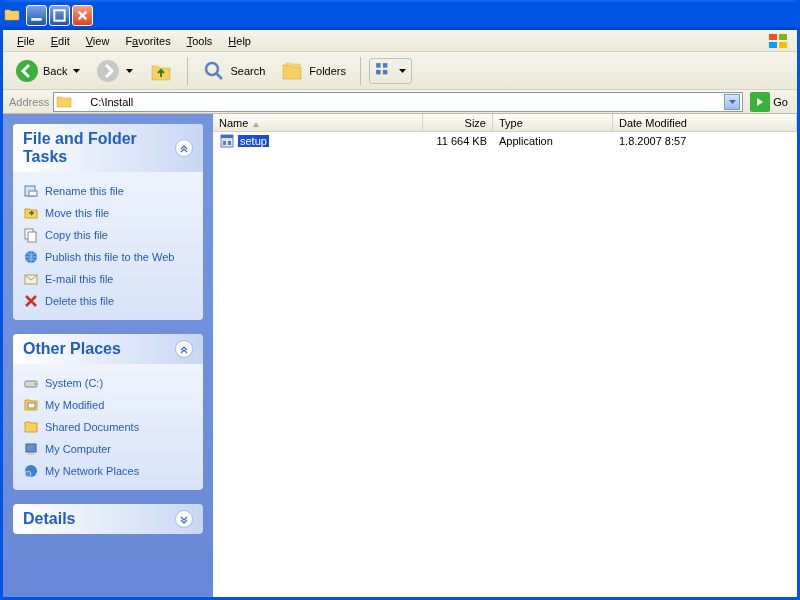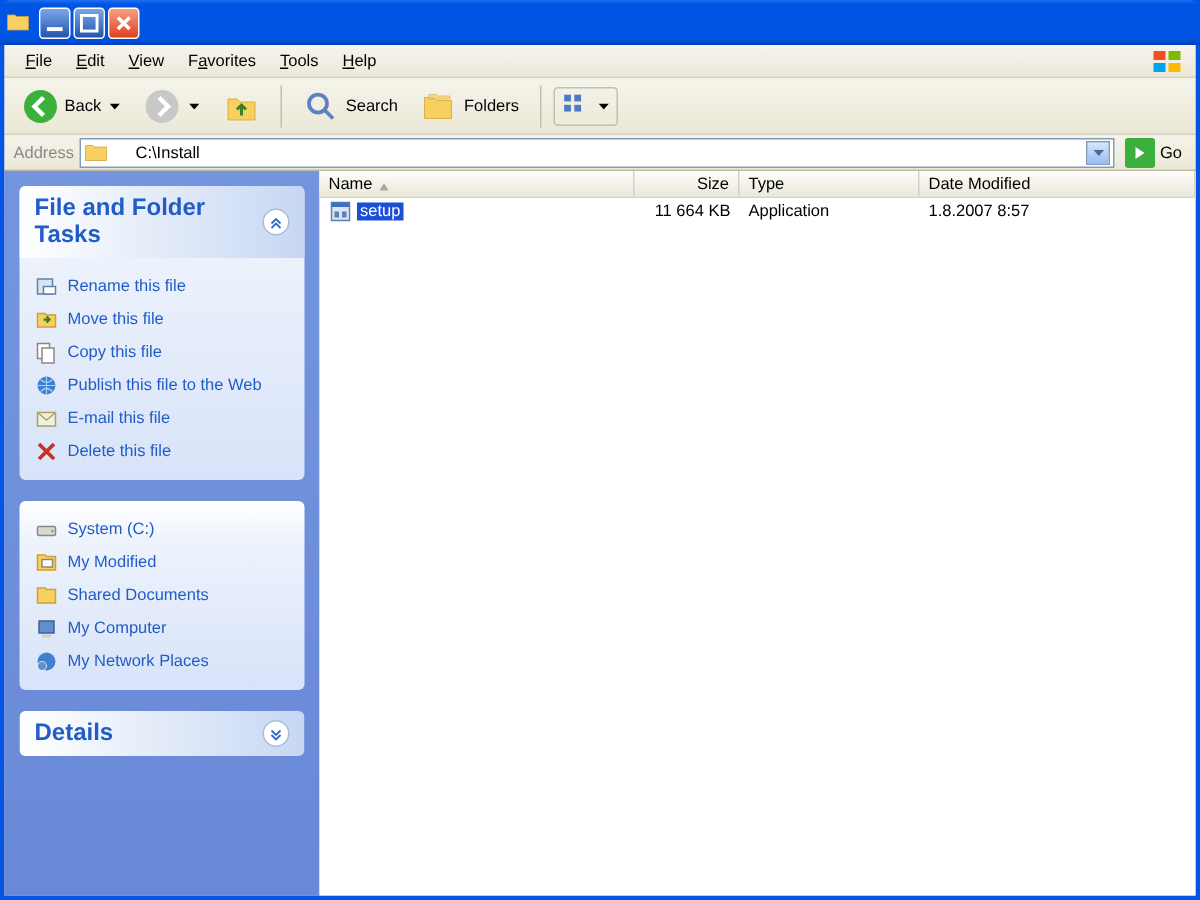--- a/index.html
+++ b/index.html
@@ -258,20 +258,28 @@
             <div class="task-item">
               <span class="ti-icon"><svg viewBox="0 0 16 16">
                   <path d="M3 3 L13 13 M13 3 L3 13" stroke="#d03020" stroke-width="2.5"></path>
                 </svg></span>
               <span>Delete this file</span>
             </div>
           </div>
       </div>
 
       <div class="panel">
+        <div class="panel-hdr">
+          <span class="ptitle">Other Places</span>
+          <span class="collapse">
+              <svg width="10" height="10" viewBox="0 0 10 10">
+                <path d="M2 6 L5 3 L8 6 M2 9 L5 6 L8 9" fill="none" stroke="#316ac5" stroke-width="1.2"></path>
+              </svg>
+            </span>
+        </div>
         <div class="panel-body" id="places-body">
             <div class="task-item">
               <span class="ti-icon"><svg viewBox="0 0 16 16">
                   <rect x="2" y="6" width="12" height="6" rx="1" fill="#d8d8d0" stroke="#888"></rect>
                   <circle cx="12" cy="9" r="1" fill="#6c6"></circle>
                 </svg></span>
               <span>System (C:)</span>
             </div>
             <div class="task-item">
               <span class="ti-icon"><svg viewBox="0 0 16 16">

